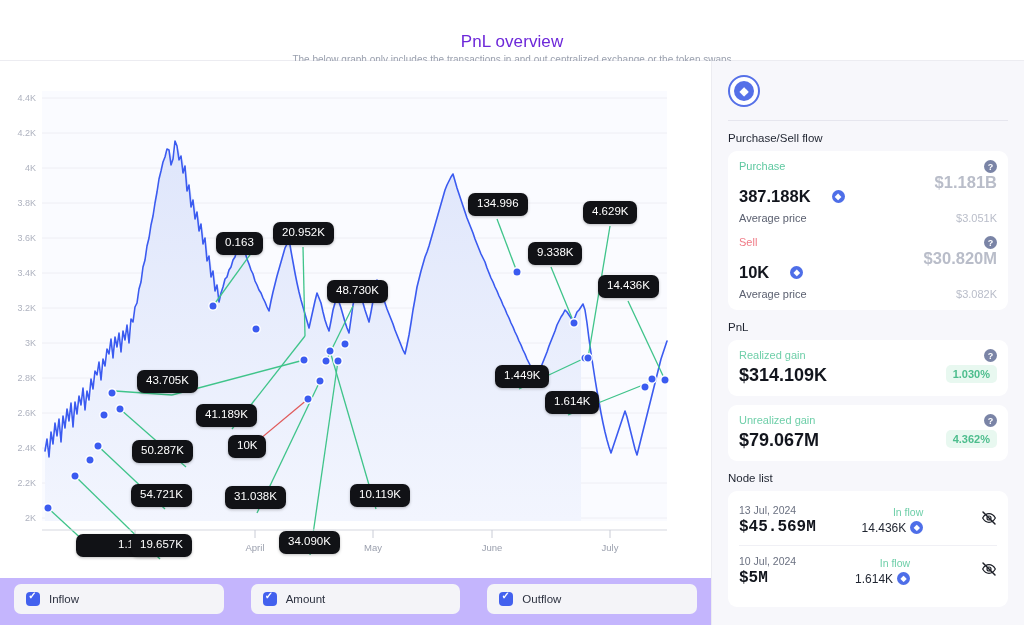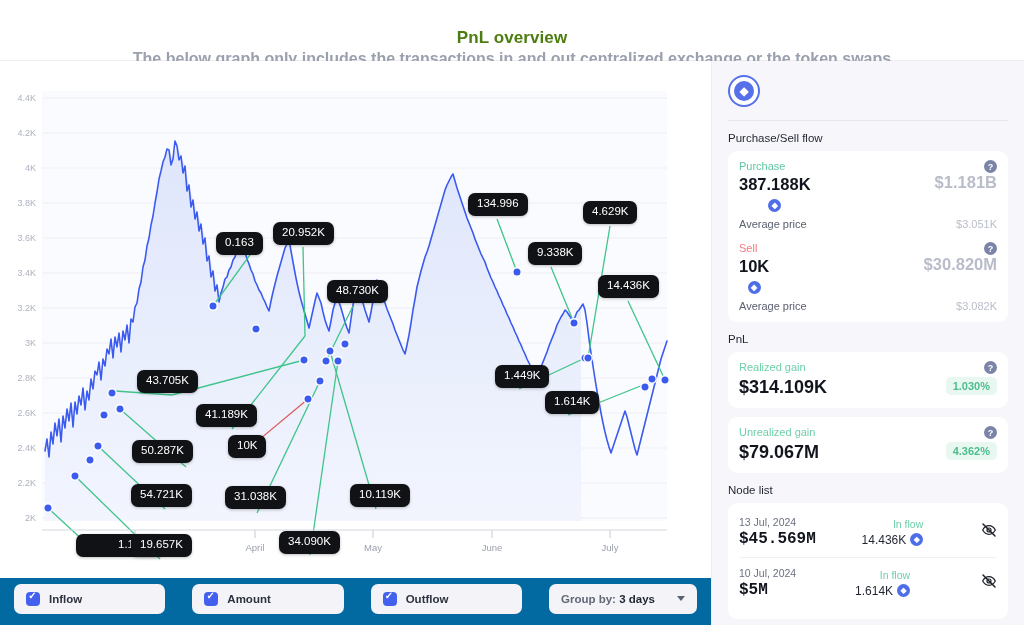--- a/index.html
+++ b/index.html
@@ -8,41 +8,41 @@
     font-family: "Liberation Sans", sans-serif;
     background:#ffffff;
     color:#1f2430;
     overflow:hidden;
   }
   .app { width:1024px; height:625px; position:relative; display:flex; flex-direction:column; }
 
   
   .header { height:61px; flex:0 0 61px; border-bottom:1px solid #ececf1;
             display:flex; flex-direction:column; align-items:center; justify-content:center; background:#fff; }
-  .header-title { font-size:17px; font-weight:bold; color:#4d7c0f; letter-spacing:.1px;margin-top:36px; }
-  .header-sub { font-size:16px; color:#9aa0ae; margin-top:2px;font-weight:bold; }
+  .header-title { font-size:17px; font-weight:normal; color:#6d28d9; letter-spacing:.1px;margin-top:36px; }
+  .header-sub { font-size:10px; color:#9aa0ae; margin-top:2px; }
 
   
   .body { flex:1; display:flex; min-height:0; }
 
   
   .left { width:711px; flex:0 0 711px; display:flex; flex-direction:column; position:relative; background:#fff; }
   .chart-wrap { flex:1; position:relative; }
   .chart-svg { position:absolute; inset:0; width:711px; height:517px; display:block; }
 
   
   .chip {
     position:absolute; background:#111216; color:#ffffff;
     font-size:11.5px; font-weight:500; border-radius:7px;
     padding:5px 9px 6px; white-space:nowrap; line-height:1;
     box-shadow:0 1px 3px rgba(0,0,0,.25);
   }
 
   
-  .controls { height:47px; flex:0 0 47px; display:flex; align-items:center; gap:27px; padding:0 14px 6px; background:#0369a1;font-weight:bold; }
+  .controls { height:47px; flex:0 0 47px; display:flex; align-items:center; gap:27px; padding:0 14px 6px; background:#c4b5fd; }
   .ctrl {
     height:30px; background:#f4f4f8; border-radius:7px; display:flex; align-items:center;
     padding:0 12px; font-size:11.5px; color:#2d3240; gap:9px;
   }
   .ctrl.chk { flex:1 1 0; }
   .ctrl.group { width:148px; justify-content:space-between; }
   .cb { width:14px; height:14px; border-radius:4px; background:#4361ee; position:relative; flex:0 0 14px; }
   .cb:after { content:"✓"; position:absolute; left:2.2px; top:-1.5px; font-size:10px; color:#fff; font-weight:bold; }
   .grp-label { color:#606776; }
   .grp-label b { color:#1f2430; }
@@ -57,21 +57,21 @@
                display:flex; align-items:center; justify-content:center; color:#fff; font-size:12px; line-height:1; }
   .divider { height:1px; background:#e6e6ee; margin:13px 0 0; }
   .sec-title { font-size:11.5px; font-weight:normal; color:#1f2430; margin:11px 0 7px; }
   .card { background:#fff; border-radius:9px; padding:9px 11px 10px; margin-bottom:9px; }
   .row { display:flex; align-items:flex-start; justify-content:space-between; }
   .lbl-purchase { font-size:11px; color:#5ec8a0; }
   .lbl-sell { font-size:11px; color:#f07a86; }
   .lbl-gain { font-size:11px; color:#6fcfa9; }
   .qmark { width:13px; height:13px; border-radius:50%; background:#7a84a6; color:#fff;
            font-size:9px; display:flex; align-items:center; justify-content:center; font-weight:bold; }
-  .big { font-size:16.5px; font-weight:bold; color:#12151d; display:flex; align-items:center; gap:5px; margin-top:2px;flex-direction:column;}
+  .big { font-size:16.5px; font-weight:bold; color:#12151d; display:flex; align-items:center; gap:21px; margin-top:14px;}
   .big-grey { font-size:16.5px; font-weight:bold; color:#b9bdc9; }
   .eth-dot { width:13px; height:13px; border-radius:50%; background:#4e6ee8; display:inline-flex;
              align-items:center; justify-content:center; color:#fff; font-size:8px; line-height:1; }
   .sub-row { display:flex; justify-content:space-between; margin-top:6px; }
   .sub-l { font-size:11px; color:#5b6070; }
   .sub-r { font-size:11px; color:#b9bdc9; }
   .pct { background:#e8f8f0; color:#4dbd8d; font-size:11px; font-weight:bold;
          border-radius:5px; padding:3px 7px; }
   .gain-val { font-size:18px; font-weight:bold; color:#12151d; margin-top:3px; }
   .node-card { background:#fff; border-radius:9px; padding:9px 11px 11px; }
@@ -289,27 +289,20 @@
           <span>Inflow</span>
         </div>
         <div class="ctrl chk">
           <span class="cb"></span>
           <span>Amount</span>
         </div>
         <div class="ctrl chk">
           <span class="cb"></span>
           <span>Outflow</span>
         </div>
-        <div class="ctrl group">
-          <span class="grp-label">
-            <span>Group by:</span>
-            <b>3 days</b>
-          </span>
-          <span class="caret"></span>
-        </div>
       </div>
     </div>
 
     <div class="right">
 
       <div class="eth-badge">
         <span class="eth-inner">◆</span>
       </div>
       <div class="divider"></div>
 

